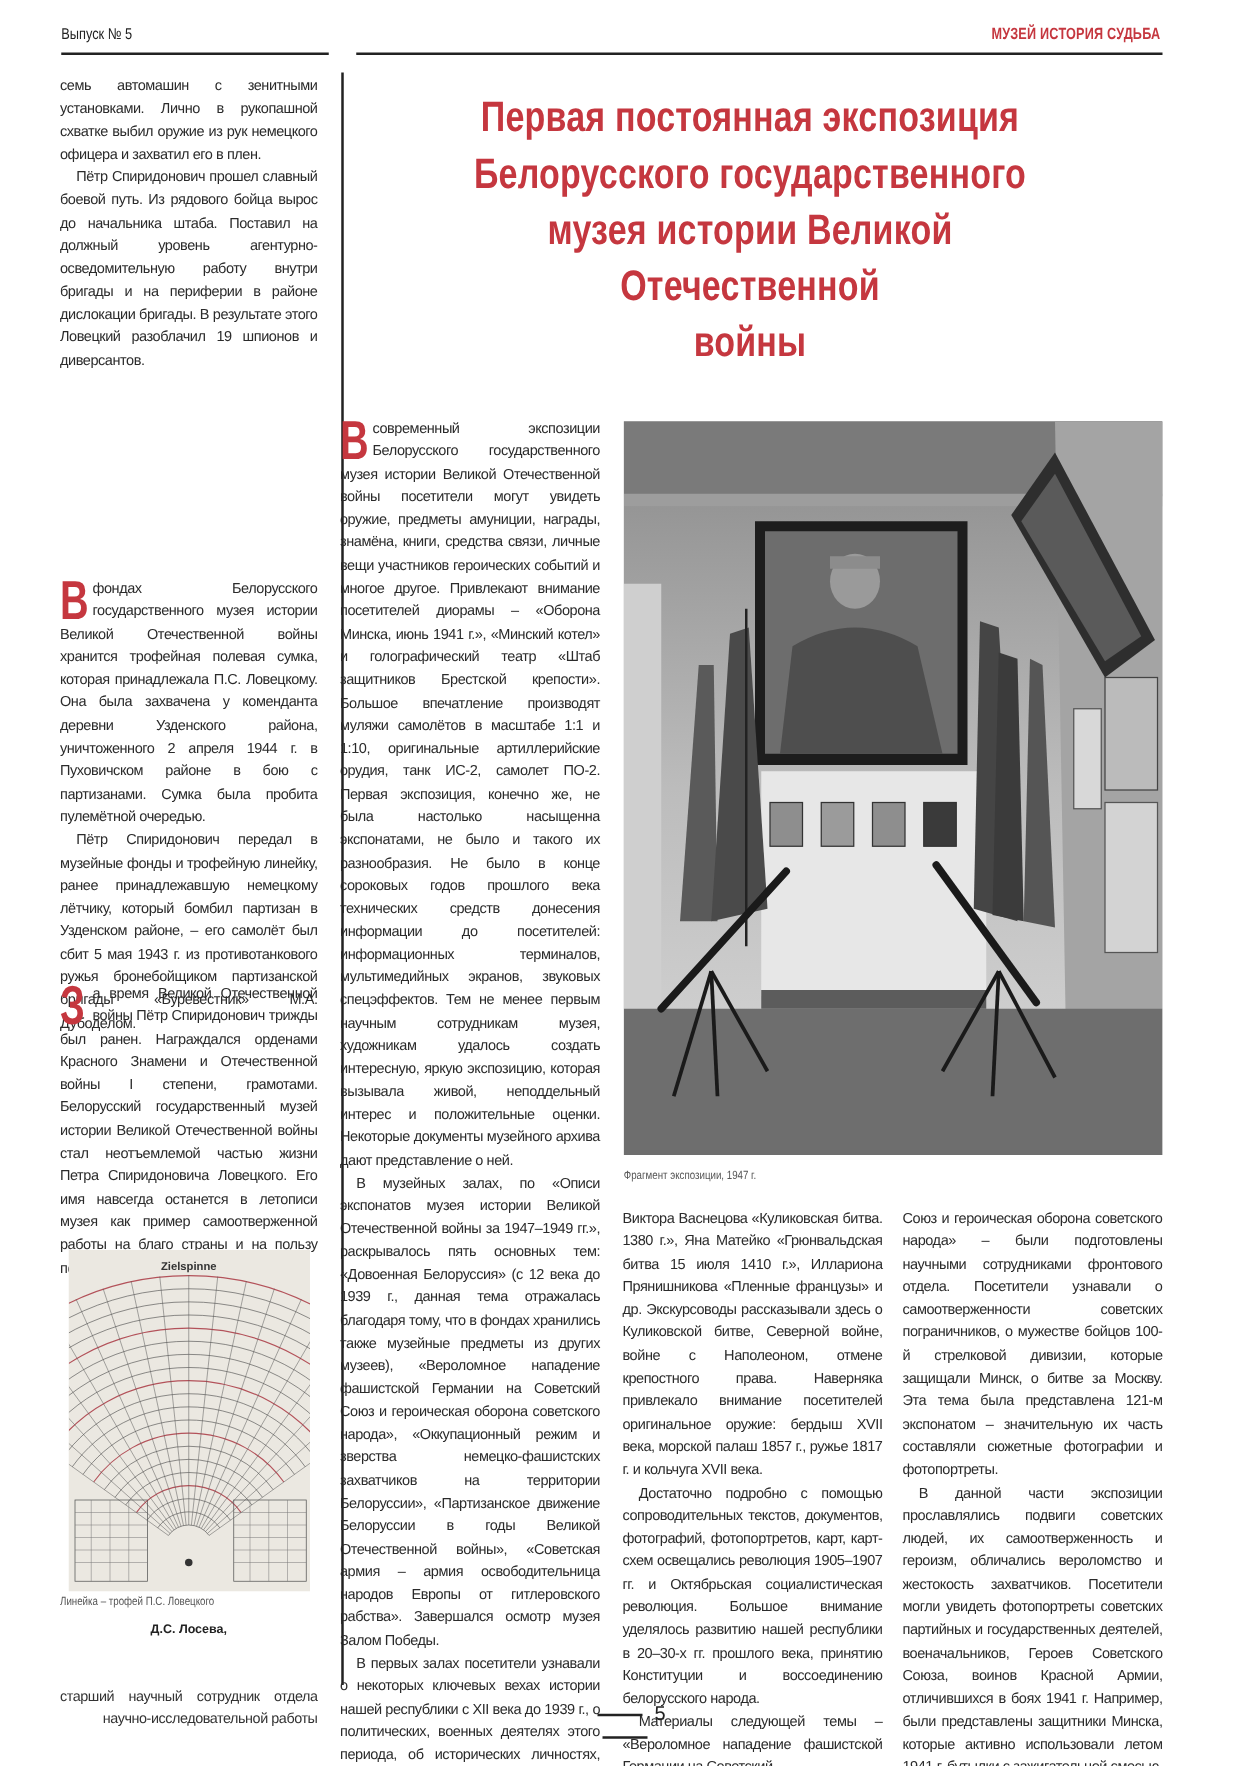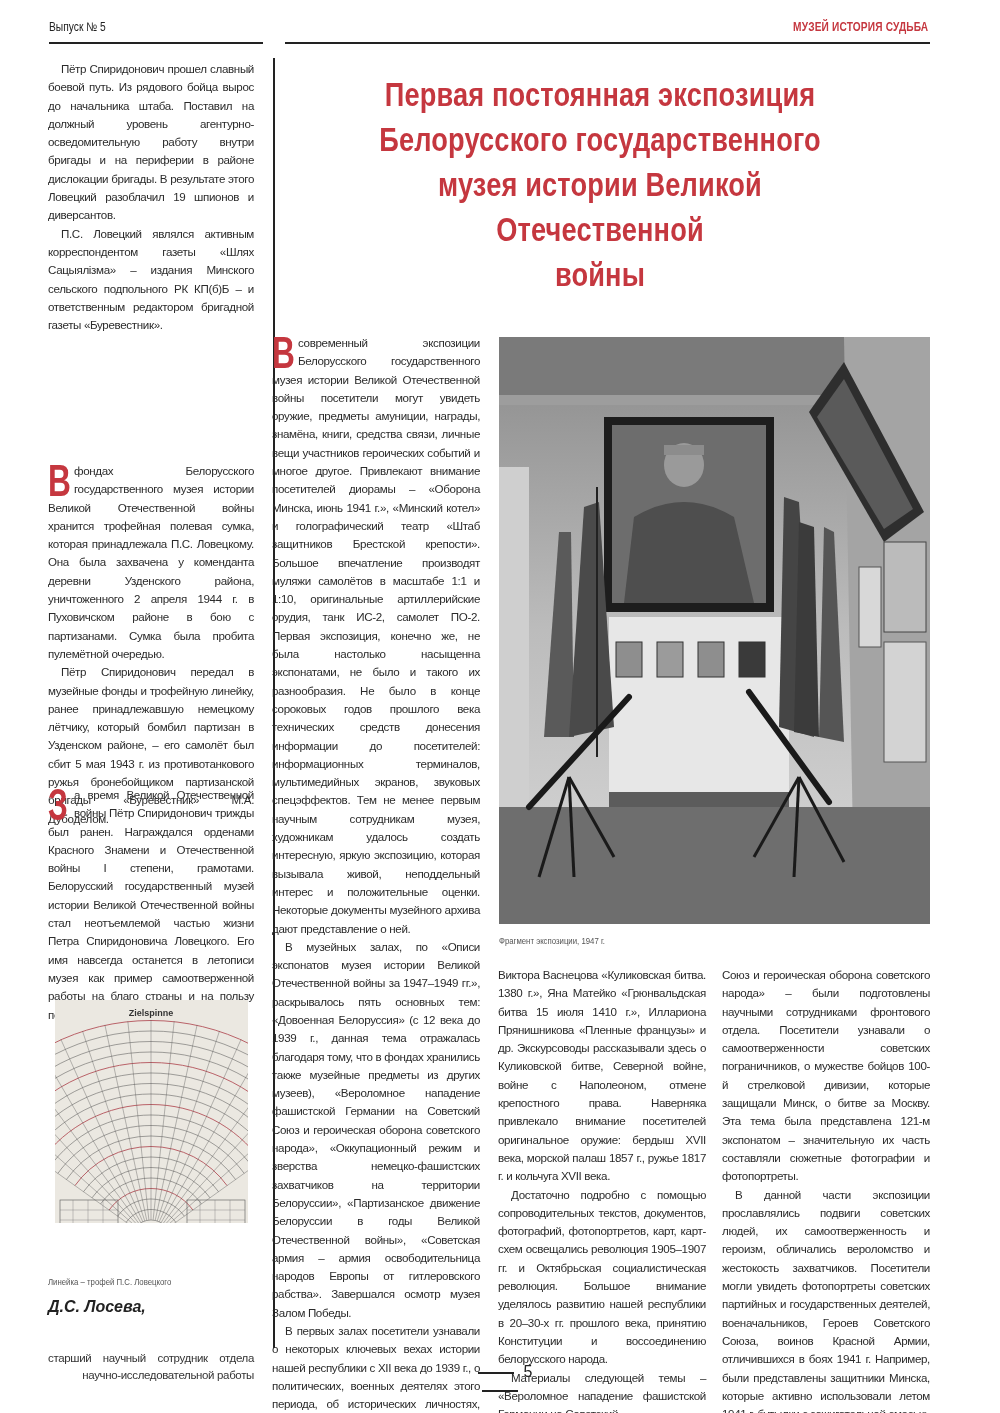--- a/index.html
+++ b/index.html
@@ -25,40 +25,40 @@
   .col2 { left: 272px; width: 208px; }
   .col3 { left: 498px; width: 208px; }
   .col4 { left: 722px; width: 208px; }
 
   .title { left: 320px; top: 72px; width: 560px; text-align: center; color: #c5373f; font-weight: bold;
            font-size: 34px; line-height: 45px; transform: scaleX(0.80); transform-origin: center top; letter-spacing: 0.2px; }
 
   .photo { left: 499px; top: 337px; width: 431px; height: 587px; background: #bdbdbd; overflow: hidden; }
   .caption { font-size: 9.5px; color: #555; transform: scaleX(0.82); transform-origin: left top; white-space: nowrap; }
 
-  .zielspinne { left: 55px; top: 1000px; width: 193px; height: 223px; background: #e9e6df; overflow: hidden; }
-
-  .author { font-size: 16px; font-weight: bold; text-align: left; color: #222; font-style: italic; }
+  .zielspinne { left: 55px; top: 1000px; width: 193px; height: 273px; background: #e9e6df; overflow: hidden; }
+
+  .author { font-size: 10px; font-weight: bold; text-align: center; color: #222; }
   .author-role { font-size: 11.5px; line-height: 17px; text-align: justify; text-align-last: right; color: #333; }
 
   .pagenum { left: 440px; top: 1363px; width: 120px; text-align: center; font-size: 16px; color: #222; }
   .pagenum .dash { display: inline-block; width: 36px; height: 2px; background: #222; vertical-align: middle; margin: 0 10px; }
 </style>
 </head>
 <body>
 
 <div class="abs issue">Выпуск № 5</div>
 <div class="abs brand">МУЗЕЙ ИСТОРИЯ СУДЬБА</div>
 <div class="abs rule-left"></div>
 <div class="abs rule-right"></div>
 <div class="abs vdivider"></div>
 
 <div class="abs col col1 narrow" style="top:60px;">
+  <p>семь автомашин с зенитными установками. Лично в рукопашной схватке выбил оружие из рук немецкого офицера и захватил его в плен.</p>
   <p class="indent">Пётр Спиридонович прошел славный боевой путь. Из рядового бойца вырос до начальника штаба. Поставил на должный уровень агентурно-осведомительную работу внутри бригады и на периферии в районе дислокации бригады. В результате этого Ловецкий разоблачил 19 шпионов и диверсантов.</p>
-  <p class="indent">П.С. Ловецкий являлся активным корреспондентом газеты «Шлях Сацыялізма» – издания Минского сельского подпольного РК КП(б)Б – и ответственным редактором бригадной газеты «Буревестник».</p>
 </div>
 
 <div class="abs col col1 narrow" style="top:462px;">
   <p><span class="dropcap">В</span><span>фондах Белорусского государственного музея истории Великой Отечественной войны хранится трофейная полевая сумка, которая принадлежала П.С. Ловецкому. Она была захвачена у коменданта деревни Узденского района, уничтоженного 2 апреля 1944 г. в Пуховичском районе в бою с партизанами. Сумка была пробита пулемётной очередью.</span></p>
   <p class="indent">Пётр Спиридонович передал в музейные фонды и трофейную линейку, ранее принадлежавшую немецкому лётчику, который бомбил партизан в Узденском районе, – его самолёт был сбит 5 мая 1943 г. из противотанкового ружья бронебойщиком партизанской бригады «Буревестник» М.А. Дубоделом.</p>
 </div>
 
 <div class="abs col col1 narrow" style="top:786px;">
   <p><span class="dropcap">З</span><span>а время Великой Отечественной войны Пётр Спиридонович трижды был ранен. Награждался орденами Красного Знамени и Отечественной войны I степени, грамотами. Белорусский государственный музей истории Великой Отечественной войны стал неотъемлемой частью жизни Петра Спиридоновича Ловецкого. Его имя навсегда останется в летописи музея как пример самоотверженной работы на благо страны и на пользу последующим поколениям.</span></p>
 </div>

